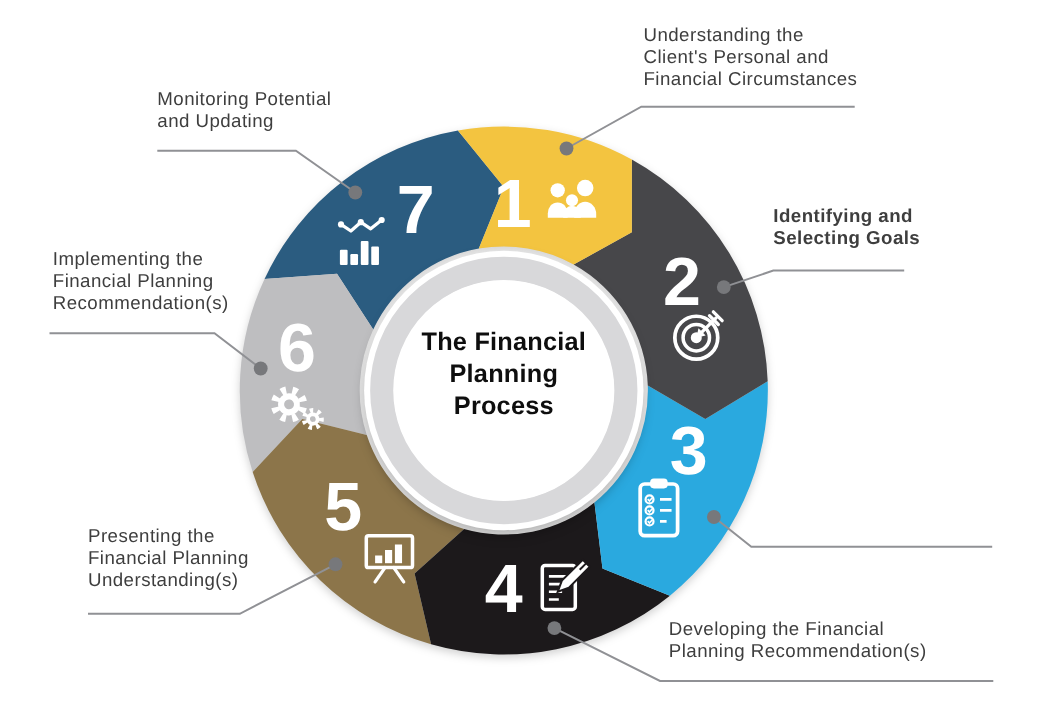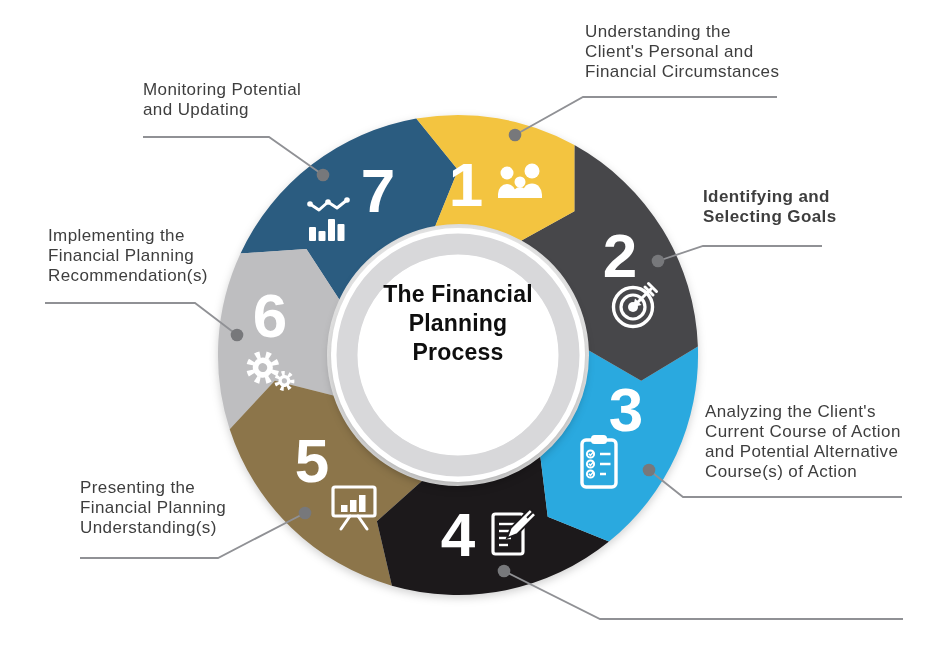--- a/index.html
+++ b/index.html
@@ -35,21 +35,21 @@
   .label{
     position:absolute;
     color:var(--label_text);
     font-size:17px;
     line-height:20px;
     letter-spacing:0.4px;
     white-space:pre-line;
   }
   .center-title{
     position:absolute;
-    left:368px;top:280px;width:180px;
+    left:368px;top:296px;width:180px;
     text-align:center;
     color:var(--center_text);
     font-weight:900;
     font-size:23px;
     line-height:29px;
     letter-spacing:0.2px;
   }
   .disk-shadow{filter:drop-shadow(0px 5px 5px rgba(0,0,0,0.30));}
   .wheel-shadow{filter:drop-shadow(0px 3px 4px rgba(0,0,0,0.18));}
 </style>
@@ -192,24 +192,22 @@
   <div class="center-title">The
 Financial
 Planning
 Process</div>
 
   <div class="label" style="left:585px;top:22px;">Understanding the
 Client's Personal and
 Financial Circumstances</div>
   <div class="label" style="left:703px;top:187px;font-weight:bold;">Identifying and
 Selecting Goals</div>
-  <div class="label" style="left:705px;top:402px;">Analyzing the Client's
-Current Course of Action
-and Potential Alternative
-Course(s) of Action</div>
+  <div class="label" style="left:608px;top:562px;">Developing the Financial
+Planning Recommendation(s)</div>
   <div class="label" style="left:80px;top:478px;">Presenting the
 Financial Planning
 Understanding(s)</div>
   <div class="label" style="left:48px;top:226px;">Implementing the
 Financial Planning
 Recommendation(s)</div>
   <div class="label" style="left:143px;top:80px;">Monitoring Potential
 and Updating</div>
 
 </div>

